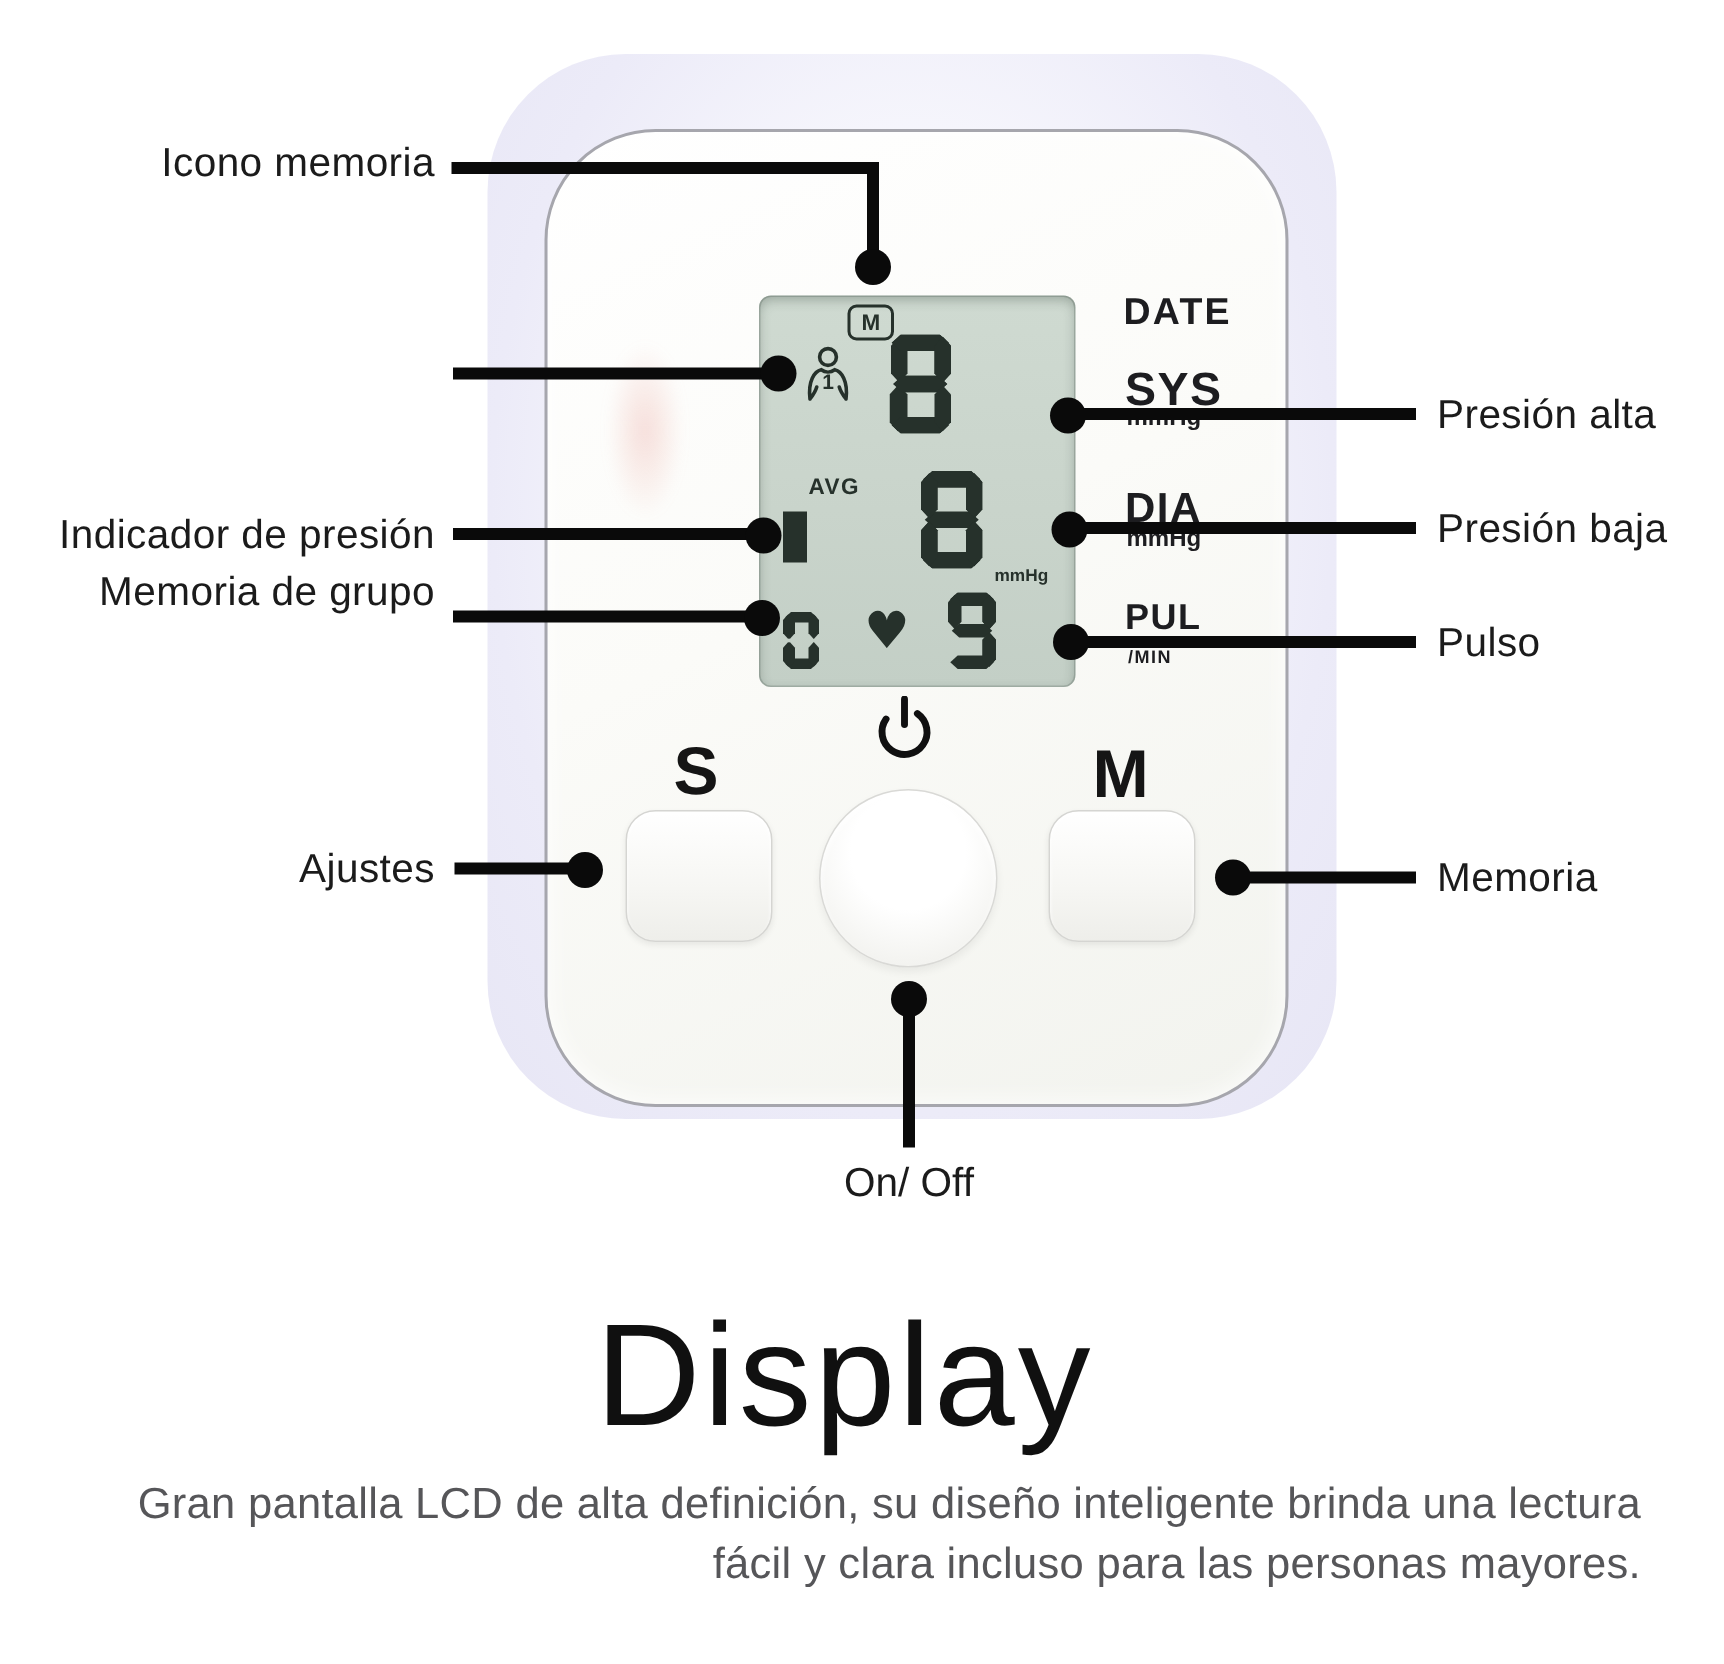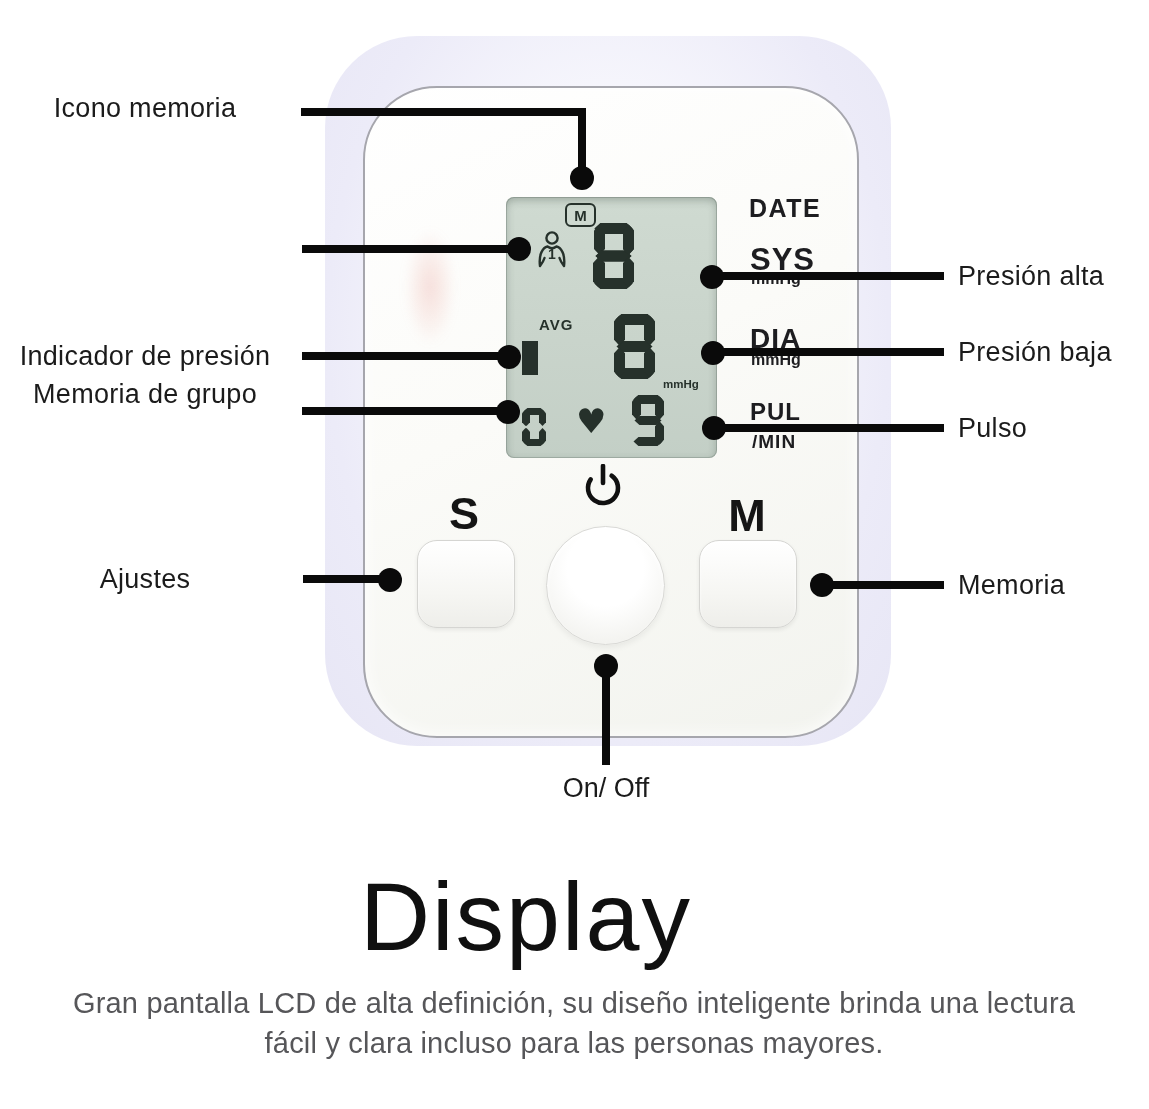--- a/index.html
+++ b/index.html
@@ -45,21 +45,21 @@
   .seg-79{left:126px;top:198px;}
   .seg-01{left:16px;top:211px;}
   
   .printed{position:absolute;font-weight:bold;color:#1d1d20;}
   .p-date{left:749px;top:194px;font-size:25px;letter-spacing:1.5px;}
   .p-sys {left:750px;top:242px;font-size:31px;letter-spacing:1px;}
   .p-sysu{left:751px;top:270px;font-size:16px;}
   .p-dia {left:750px;top:323px;font-size:28px;letter-spacing:1px;}
   .p-diau{left:751px;top:351px;font-size:16px;}
   .p-pul {left:750px;top:398px;font-size:24px;letter-spacing:1px;}
-  .p-pulu{left:752px;top:431px;font-size:19px;letter-spacing:1px;}
+  .p-pulu{left:752px;top:431px;font-size:12px;letter-spacing:1px;}
   
   .btn-letter{position:absolute;width:60px;text-align:center;font-weight:bold;font-size:45px;color:#151515;}
   .s-letter{left:434px;top:488px;}
   .m-letter{left:717px;top:490px;}
   .power-glyph{position:absolute;left:582px;top:464px;}
   .push-btn{
     position:absolute;border-radius:20px;
     background:linear-gradient(180deg,#ffffff 0%,#f6f6f3 60%,#eeeeea 100%);
     border:1.5px solid #d5d5d2;
     box-shadow:inset 0 2px 3px #ffffff, 0 2px 4px rgba(0,0,0,.07);
@@ -67,33 +67,33 @@
   .s-btn{left:417px;top:540px;width:96px;height:86px;}
   .m-btn{left:699px;top:540px;width:96px;height:86px;}
   .power-btn{
     position:absolute;left:546px;top:526px;width:117px;height:117px;border-radius:50%;
     background:radial-gradient(circle at 50% 35%,#ffffff 40%,#f4f4f1 75%,#ecece8 100%);
     border:1.5px solid #d9d9d6;
     box-shadow:inset 0 3px 5px #ffffff, 0 3px 6px rgba(0,0,0,.06);
   }
   
   .co-label{position:absolute;font-size:27px;line-height:32px;color:#1b1b1b;letter-spacing:.3px;}
-  .co-left{left:0;width:290px;text-align:center;}
+  .co-left{left:0;width:290px;text-align:right;}
   .co-right{left:958px;text-align:right;}
   .hline{position:absolute;height:8px;background:var(--line);}
   .vline{position:absolute;width:8px;background:var(--line);}
   .dot{position:absolute;width:24px;height:24px;border-radius:50%;background:var(--line);}
   .onoff{position:absolute;left:526px;top:773px;width:160px;text-align:center;font-size:27px;color:#1b1b1b;}
   
   .title{
     position:absolute;left:0;top:862px;width:1052px;text-align:center;
-    font-size:97px;line-height:110px;font-weight:400;letter-spacing:2px;color:#101010;
+    font-size:97px;line-height:110px;font-weight:400;letter-spacing:2px;color:#101010;padding-left:37px;
   }
   .desc{
-    position:absolute;left:54px;top:984px;width:1040px;text-align:center;
+    position:absolute;left:54px;top:984px;width:1040px;text-align:right;
     font-size:29px;line-height:39.5px;color:#565659;letter-spacing:.2px;
   }
 </style>
 </head>
 <body>
 
 <div class="stage">
 
   <div class="device-outer"></div>
   <div class="device-inner"></div>

